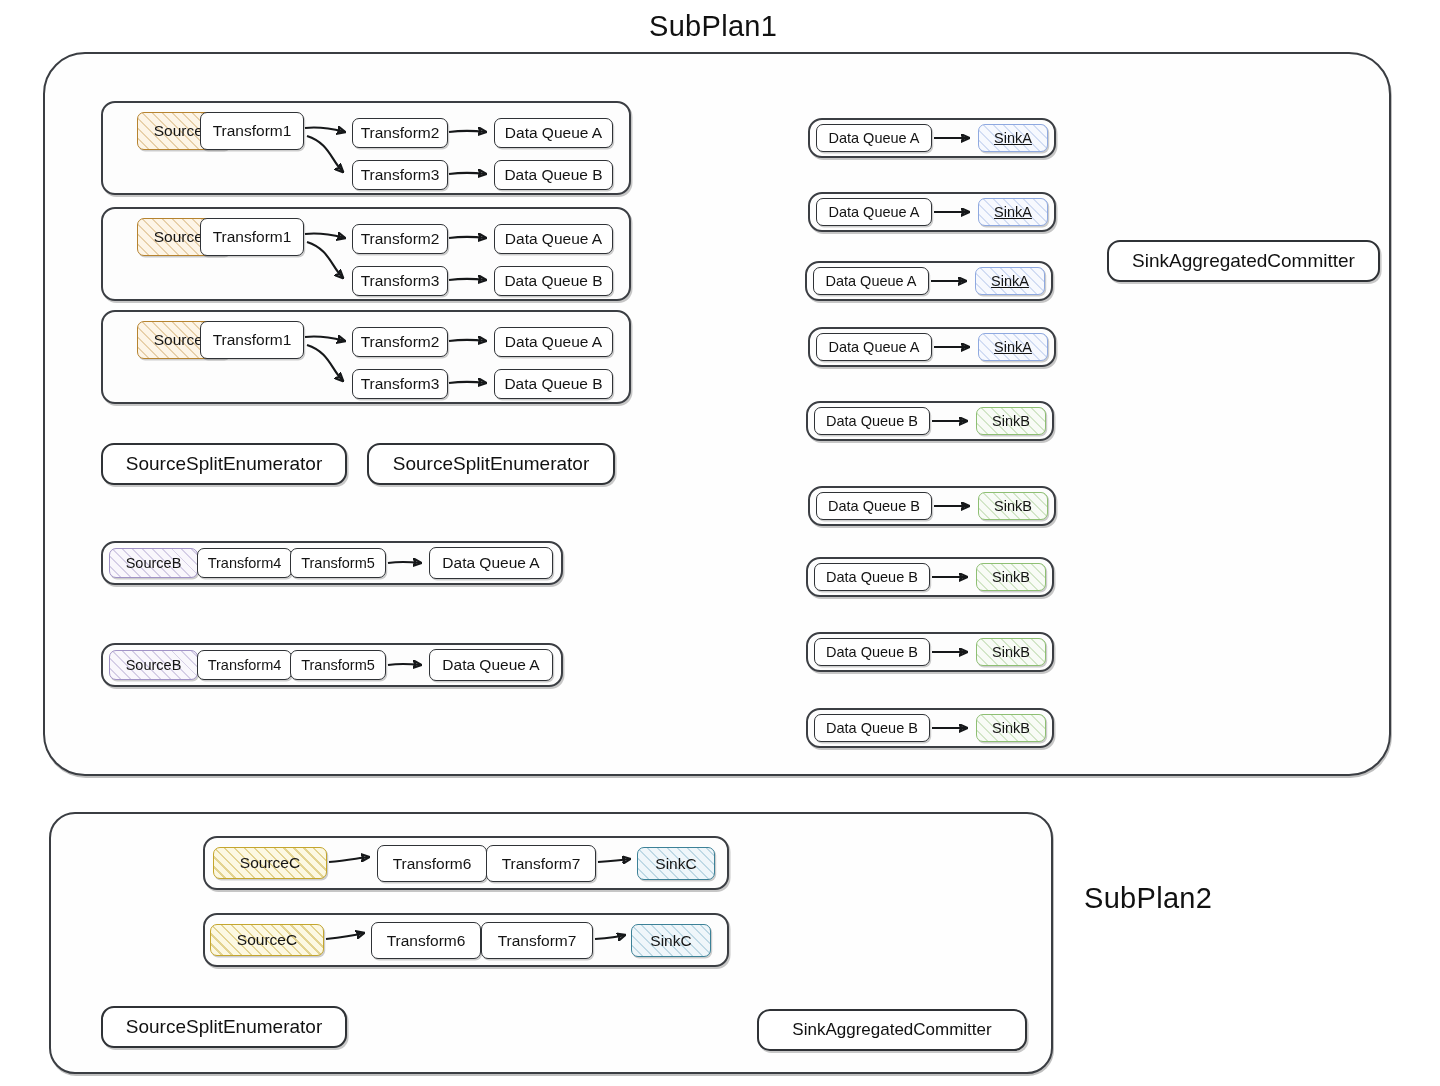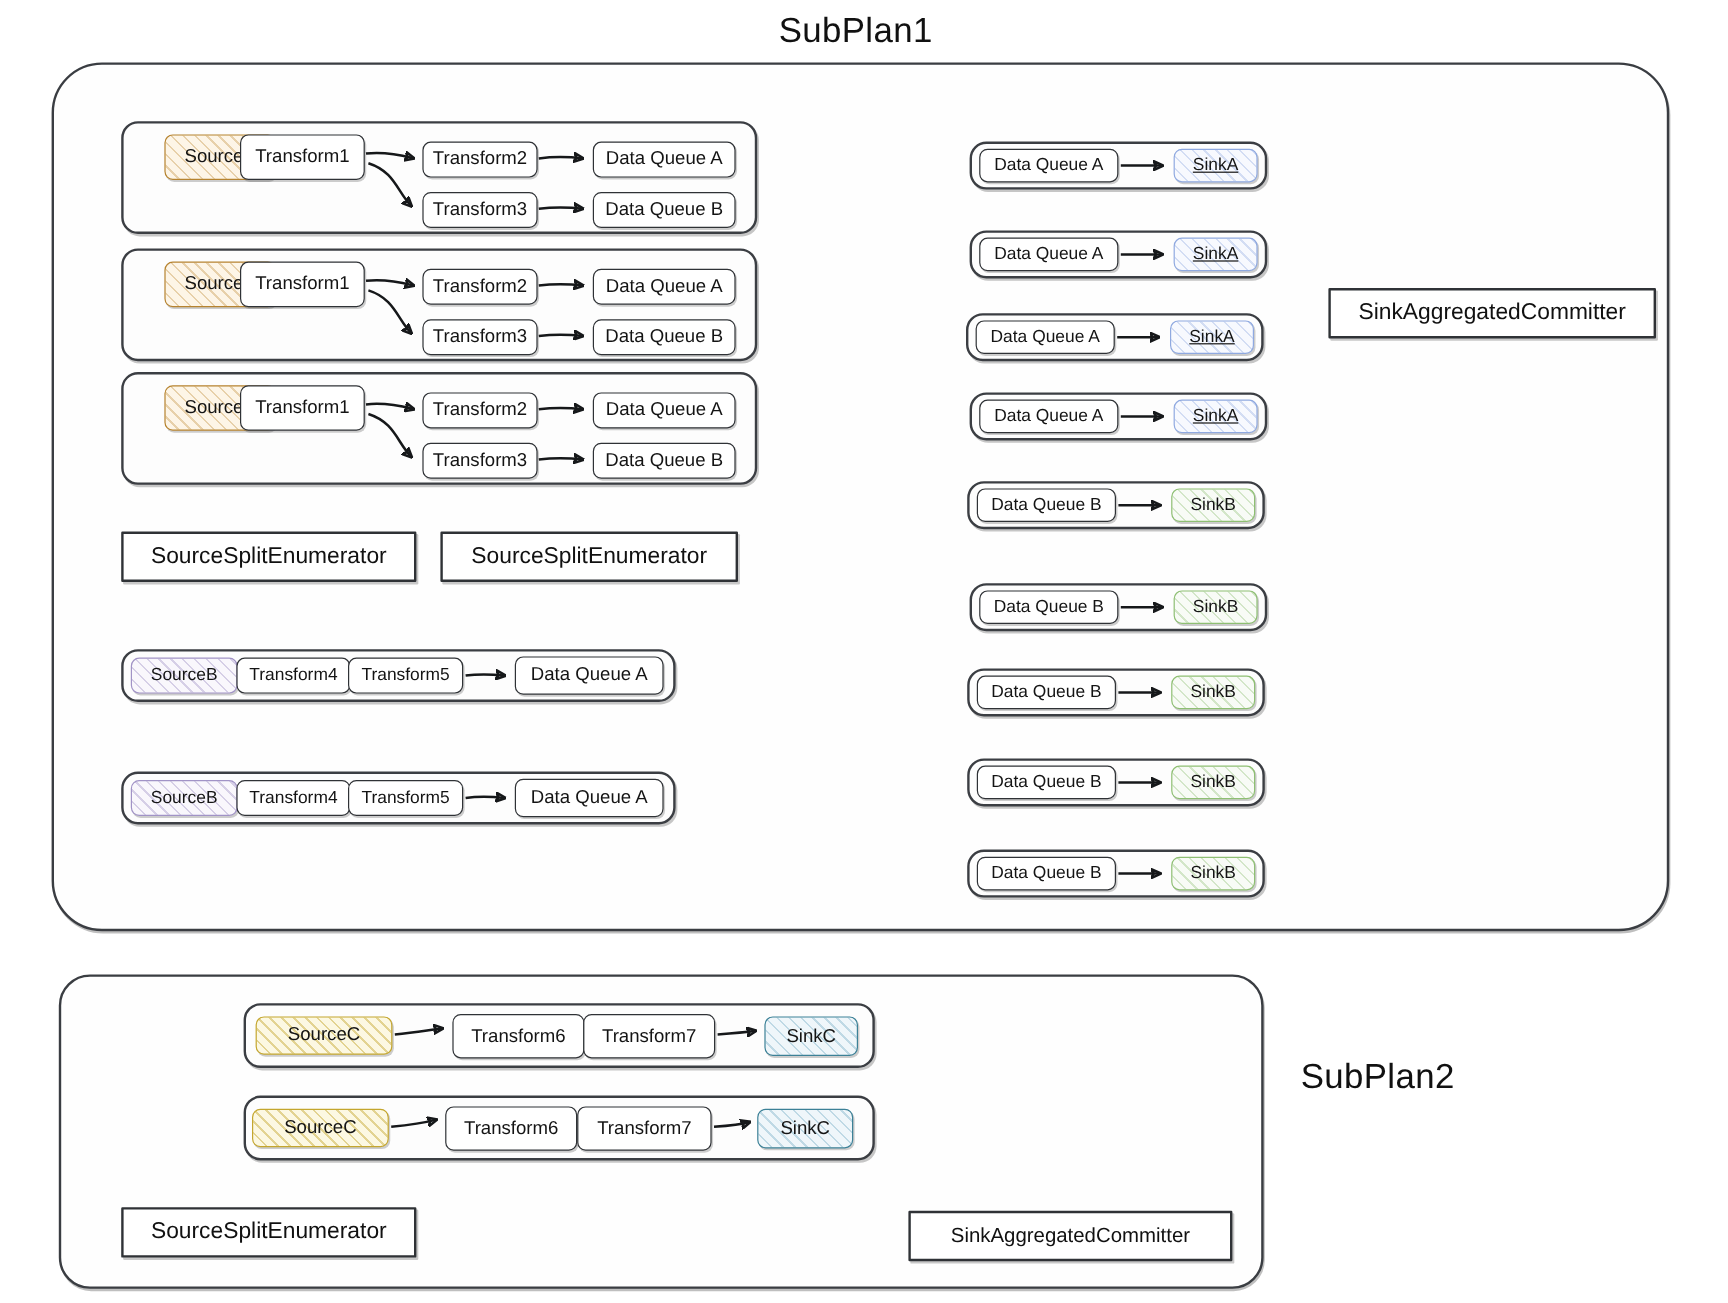--- a/index.html
+++ b/index.html
@@ -97,21 +97,21 @@
     border-color:#3c8197;
     background-color:#eff6fa;
     background-image:repeating-linear-gradient(45deg,
       rgba(80,150,180,.30) 0 1.4px, rgba(0,0,0,0) 1.4px 7px);
   }
 
   
   .labelbox{
     position:absolute;box-sizing:border-box;
     border:2px solid #2f3236;
-    border-radius:1px;
+    border-radius:13px;
     background:#ffffff;
     display:flex;align-items:center;justify-content:center;
     font-size:19px;
     white-space:nowrap;
     color:#111;
     box-shadow:1.6px 2px 0 rgba(75,75,75,.30);
   }
   .labelbox.sm{font-size:17px;}
 
   

